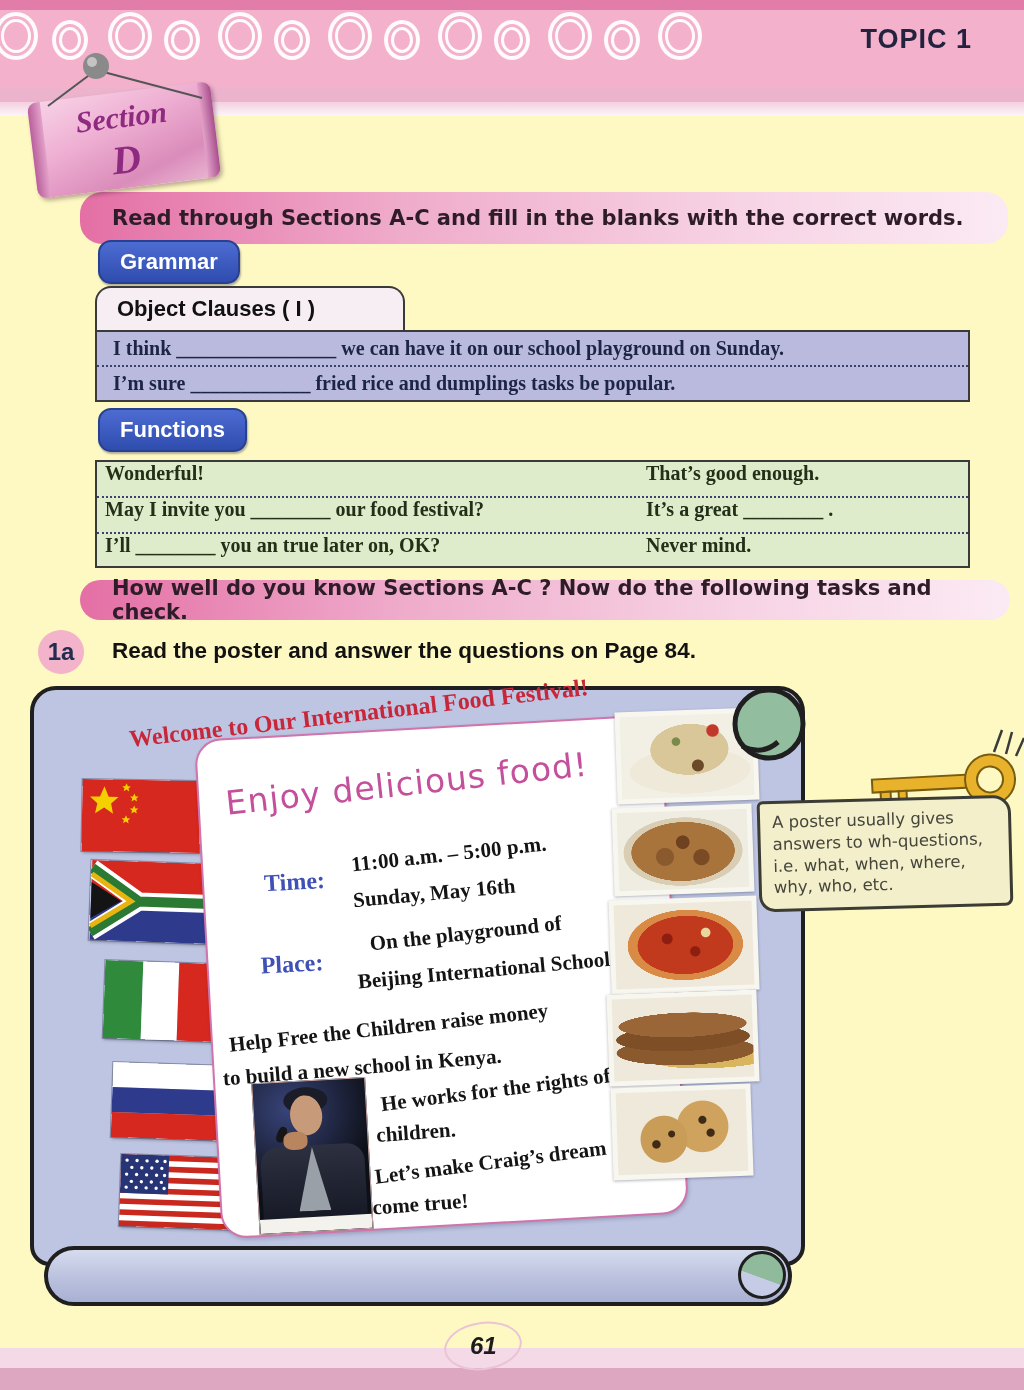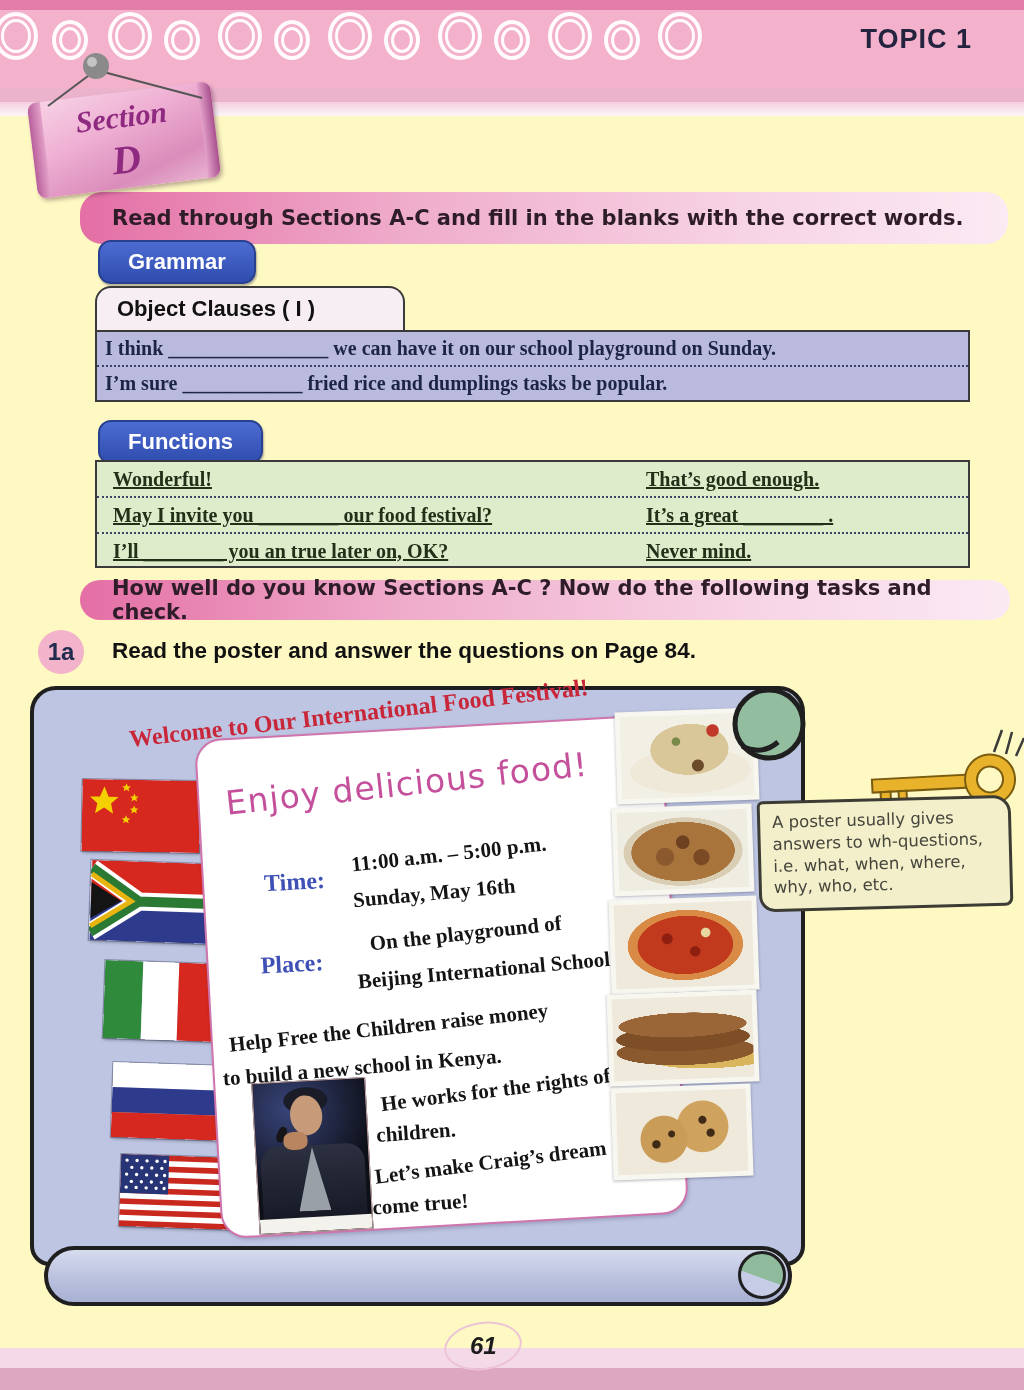--- a/index.html
+++ b/index.html
@@ -33,42 +33,42 @@
      font-family:"Liberation Serif",serif;font-style:italic;font-weight:bold;font-size:40px;color:#8e2a80;}
 
   
   .pill{position:absolute;border-radius:22px;display:flex;align-items:center;
      background:linear-gradient(90deg,#e46fa5,#efaccb 35%,#f7d4e5 72%,#fbeaf3);
      font-family:"DejaVu Sans",sans-serif;font-weight:bold;font-size:21px;color:#2e1d28;}
   .pill-intro{left:80px;top:192px;width:928px;height:52px;padding-left:32px;box-sizing:border-box;}
   .pill-check{left:80px;top:580px;width:930px;height:40px;padding-left:32px;box-sizing:border-box;}
 
   
-  .badge-blue{position:absolute;height:44px;padding:0 28px;border-radius:13px;
+  .badge-blue{position:absolute;height:44px;padding:0 20px;border-radius:13px;
      background:linear-gradient(180deg,#4d6cd2,#2f4cae);border:2px solid #27408f;box-sizing:border-box;
      color:#fff;font-weight:bold;font-size:22px;display:flex;align-items:center;justify-content:center;
      box-shadow:1px 2px 2px rgba(0,0,40,.3);}
   .badge-grammar{left:98px;top:240px;}
-  .badge-functions{left:98px;top:420px;text-align:right;}
+  .badge-functions{left:98px;top:408px;text-align:right;}
 
   
   .oc-tab{position:absolute;left:95px;top:286px;width:310px;height:44px;box-sizing:border-box;
      background:#f7eef3;border:2.5px solid #3a3a3a;border-bottom:none;border-radius:16px 16px 0 0;
      font-weight:bold;font-size:22px;color:#111;display:flex;align-items:center;padding-left:20px;}
   .grammar-box{position:absolute;left:95px;top:330px;width:875px;height:72px;box-sizing:border-box;
      background:#babade;border:2.5px solid #3a3a3a;
      font-family:"Liberation Serif",serif;font-weight:bold;font-size:20px;color:#1c2544;}
-  .g-row{height:33px;display:flex;align-items:center;padding-left:8px;}
+  .g-row{height:33px;display:flex;align-items:center;padding-left:16px;}
   .dotted{border-bottom:2.5px dotted #39436e;}
 
   
   .functions-box{position:absolute;left:95px;top:460px;width:875px;height:108px;box-sizing:border-box;
      background:#dfeccc;border:2.5px solid #3a3a3a;
      font-family:"Liberation Serif",serif;font-weight:bold;font-size:20px;color:#233018;}
-  .f-row{height:34px;display:flex;align-items:center;padding-left:16px;text-decoration:underline;}
+  .f-row{height:34px;display:flex;align-items:flex-start;padding-left:8px;}
   .f-left{flex:1 1 auto;}
   .f-right{width:322px;}
 
   
   .task-badge{position:absolute;left:38px;top:630px;width:46px;height:44px;border-radius:50%;
      background:#f3b3ca;color:#222c4e;font-weight:bold;font-size:24px;
      display:flex;align-items:center;justify-content:center;}
   .task-instruction{position:absolute;left:112px;top:638px;font-weight:bold;font-size:22.5px;color:#121212;}
 
   

